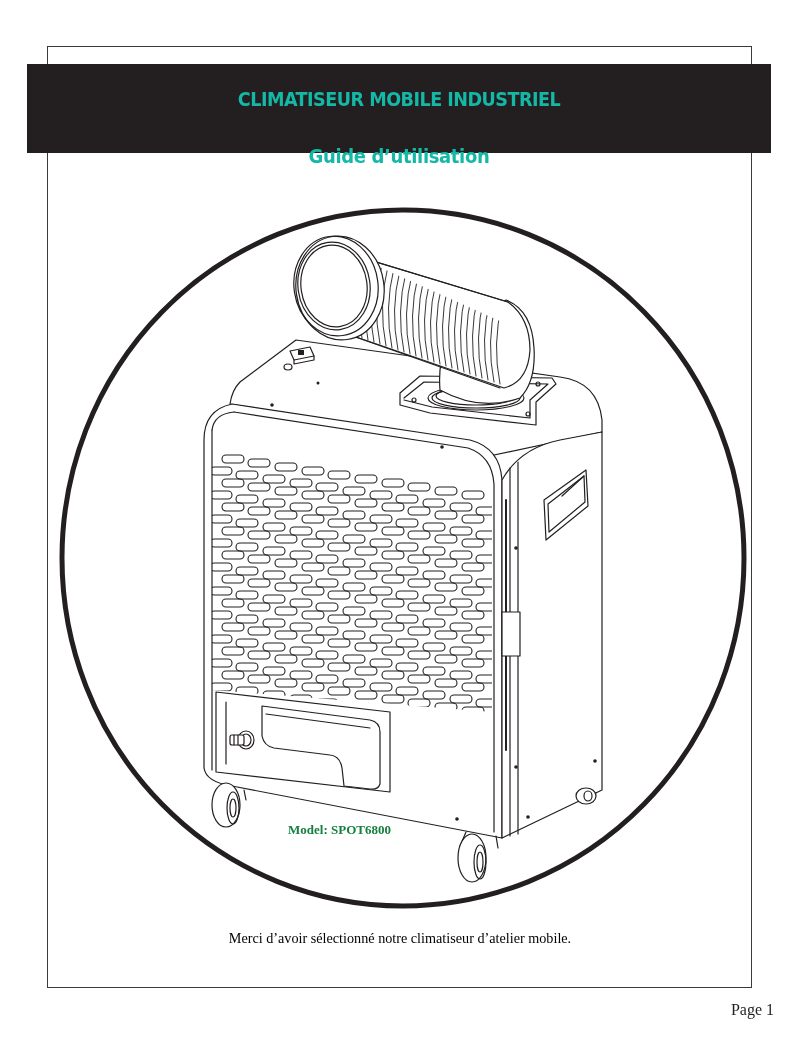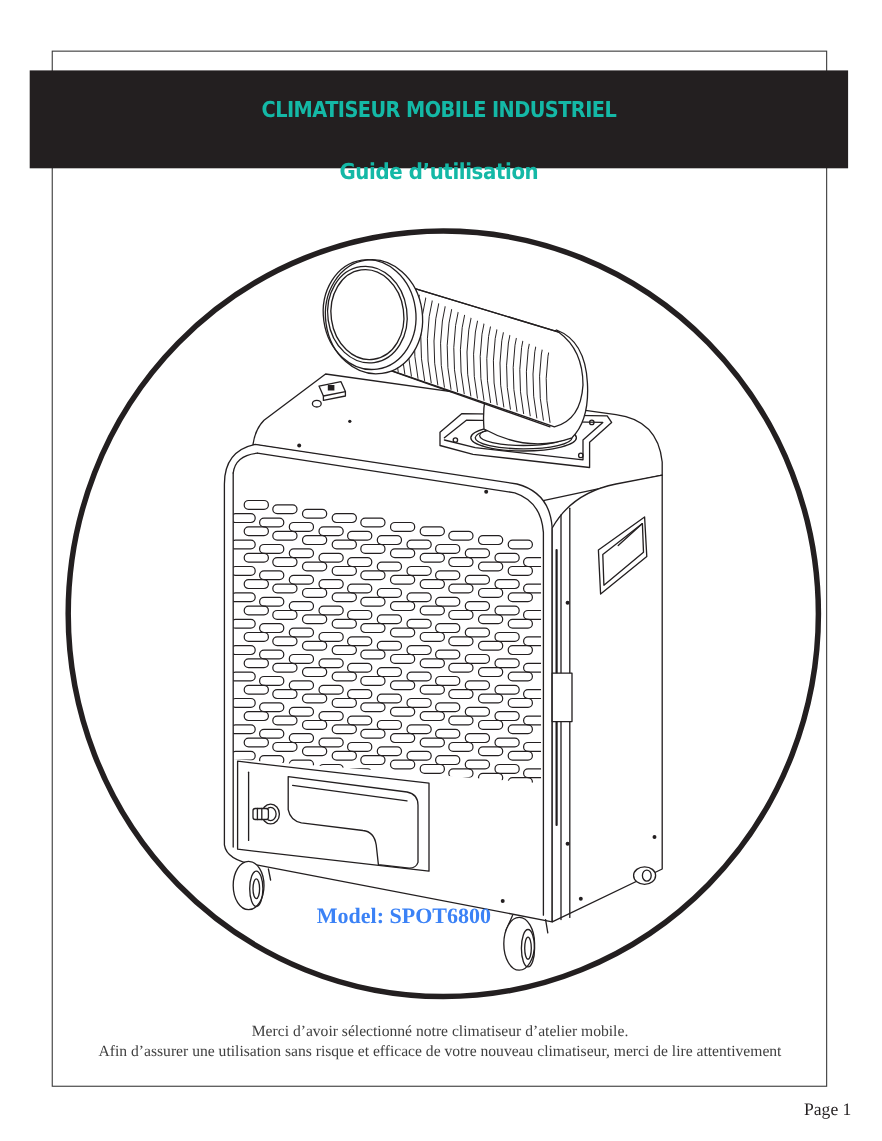--- a/index.html
+++ b/index.html
@@ -18,25 +18,25 @@
     position: absolute; left: 0; right: 0; top: 23px;
     font-size: 20px; letter-spacing: -0.6px; transform: scaleX(0.88);
   }
   .banner .t2 {
     position: absolute; left: 0; right: 0; top: 80px;
     font-size: 20px; letter-spacing: -0.4px; transform: scaleX(0.9);
   }
   .illustration { position: absolute; left: 0; top: 0; width: 802px; height: 1037px; }
   .model-label {
     position: absolute; left: 288px; top: 822px;
-    font-family: "Liberation Serif", serif; font-weight: bold; font-size: 20px; color: #3b82f6;
+    font-family: "Liberation Serif", serif; font-weight: bold; font-size: 13px; color: #15803d;
   }
   .intro {
     position: absolute; left: 50px; width: 700px; top: 929px;
-    font-family: "Liberation Serif", serif; font-size: 14.2px; color: #404040;
+    font-family: "Liberation Serif", serif; font-size: 14.2px; color: #000000;
     text-align: center; line-height: 18px;
   }
   .page-num {
     position: absolute; right: 28px; top: 1001px;
     font-family: "Liberation Serif", serif; font-size: 16px; color: #231f20;
   }
 </style>
 </head>
 <body>
 
@@ -451,16 +451,15 @@
       <ellipse cx="334" cy="286" rx="36" ry="44" fill="#ffffff" transform="rotate(-8 334 286)"></ellipse>
       <ellipse cx="334" cy="286" rx="33" ry="41" transform="rotate(-8 334 286)"></ellipse>
     </g>
   </g>
 </svg>
 
 <div class="model-label">Model: SPOT6800</div>
 
 <div class="intro">
   <div>Merci d’avoir sélectionné notre climatiseur d’atelier mobile.</div>
-  <div>Afin d’assurer une utilisation sans risque et efficace de votre nouveau climatiseur, merci de lire attentivement</div>
 </div>
 
 <div class="page-num">Page 1</div>
 
 </body></html>

